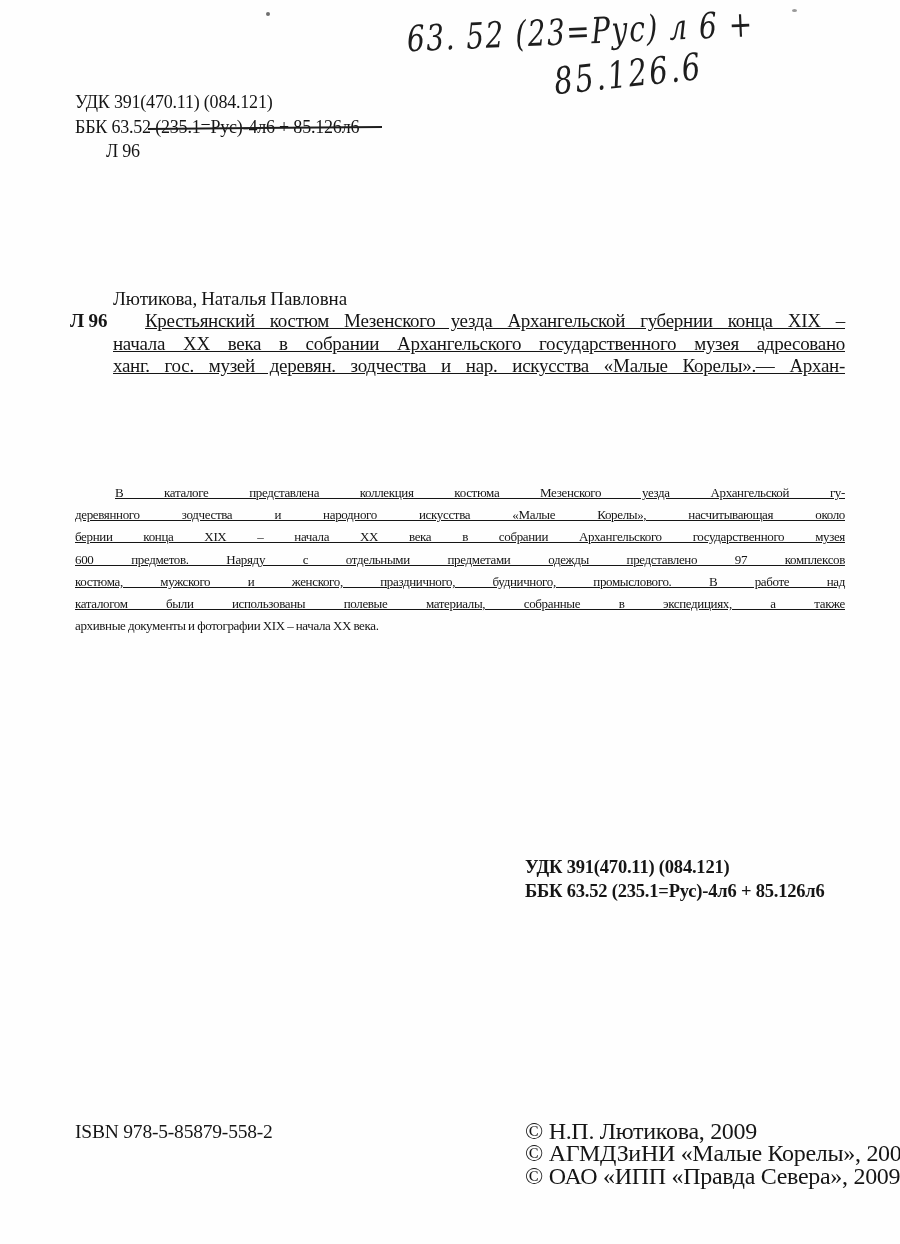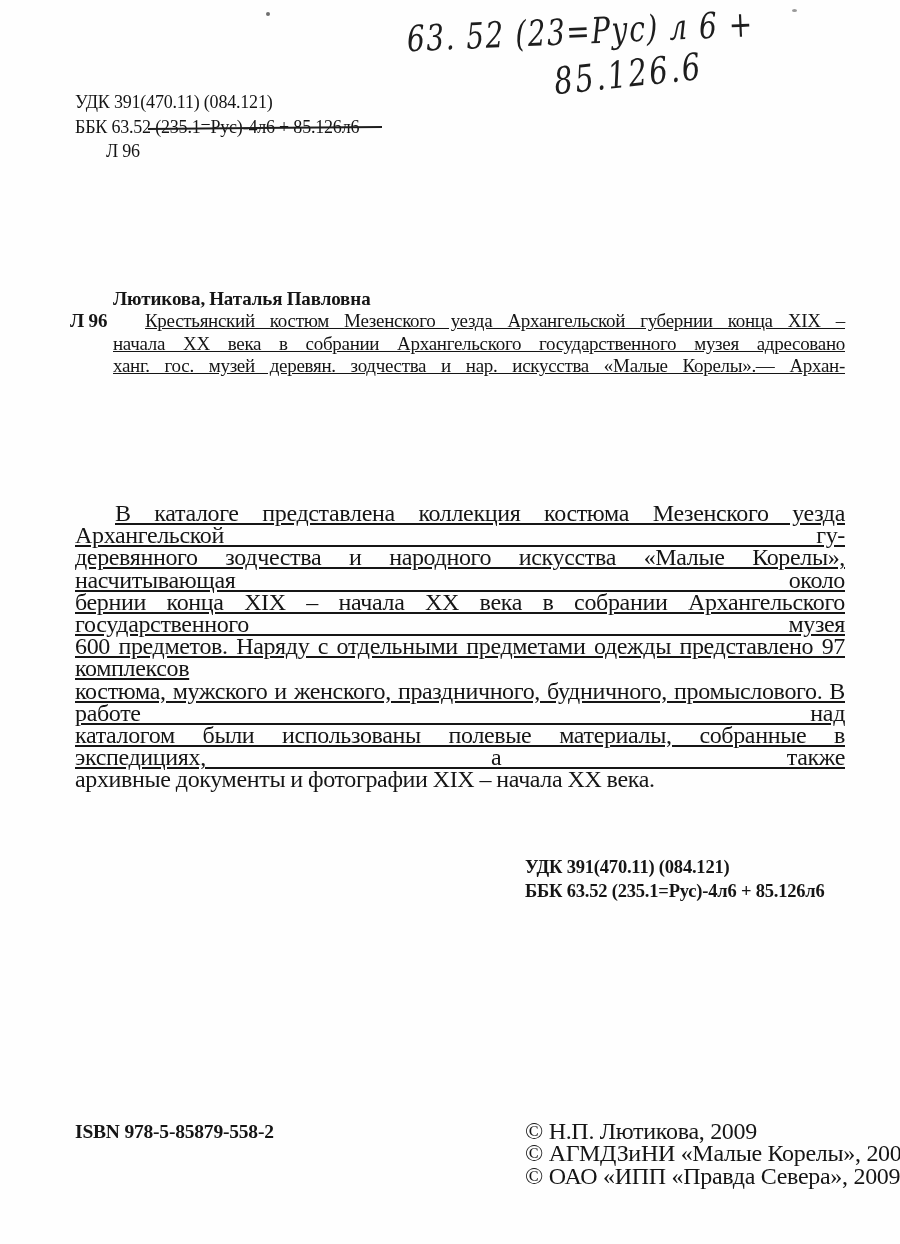--- a/index.html
+++ b/index.html
@@ -23,35 +23,35 @@
   .topclass{position:absolute;left:75px;top:90px;font-size:18px;line-height:24.5px;letter-spacing:-0.2px;}
   .topclass .sign-row{padding-left:31px;}
   .struck{position:relative;white-space:nowrap;}
   .struck::after{
     content:"";position:absolute;left:-7px;right:-23px;top:10px;height:0;
     border-top:2.4px solid #1e1e1e;transform:rotate(-0.5deg);
   }
 
   
   .catalog{position:absolute;left:113px;top:288px;width:732px;font-size:19px;line-height:22.4px;letter-spacing:-0.3px;word-spacing:-0.5px;}
-  .catalog .author{font-weight:bold;letter-spacing:-0.1px;}
+  .catalog .author{font-weight:normal;letter-spacing:-0.1px;}
   .cat-sign{position:absolute;left:-43px;top:22px;font-weight:bold;letter-spacing:0;}
   .jl{text-align:justify;text-align-last:justify;text-decoration:underline;}
   .plain{text-align:left;}
   .first-cat{text-indent:32px;}
 
   
-  .annotation{position:absolute;left:75px;top:502px;width:770px;font-size:24px;line-height:22.2px;letter-spacing:-0.35px;word-spacing:-0.5px;}
+  .annotation{position:absolute;left:75px;top:482px;width:770px;font-size:13px;line-height:22.2px;letter-spacing:-0.35px;word-spacing:-0.5px;}
   .first-ann{text-indent:40px;}
 
   
   .bottomclass{position:absolute;left:525px;top:855px;font-size:18.5px;line-height:24px;font-weight:bold;letter-spacing:-0.2px;white-space:nowrap;}
 
   
-  .isbn{position:absolute;left:75px;top:1121px;font-size:19.5px;font-weight:bold;letter-spacing:-0.2px;white-space:nowrap;}
+  .isbn{position:absolute;left:75px;top:1121px;font-size:19.5px;font-weight:normal;letter-spacing:-0.2px;white-space:nowrap;}
   .copyright{position:absolute;left:525px;top:1120px;font-size:24px;line-height:22.3px;letter-spacing:-0.3px;}
   .copy-line{white-space:nowrap;}
 
   
   .speck{position:absolute;border-radius:50%;}
   #speck1{left:266px;top:12px;width:4px;height:4px;background:#6f6f6f;}
   #speck2{left:792px;top:9px;width:5px;height:3px;background:#9a9a9a;}
 </style>
 </head>
 <body>

